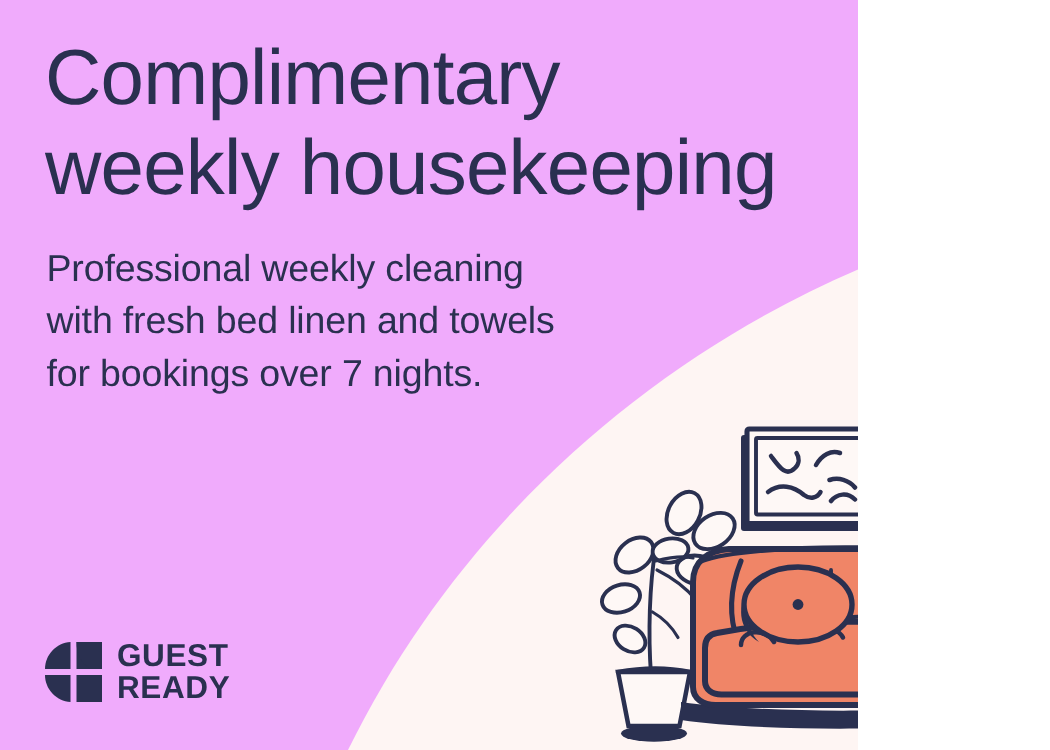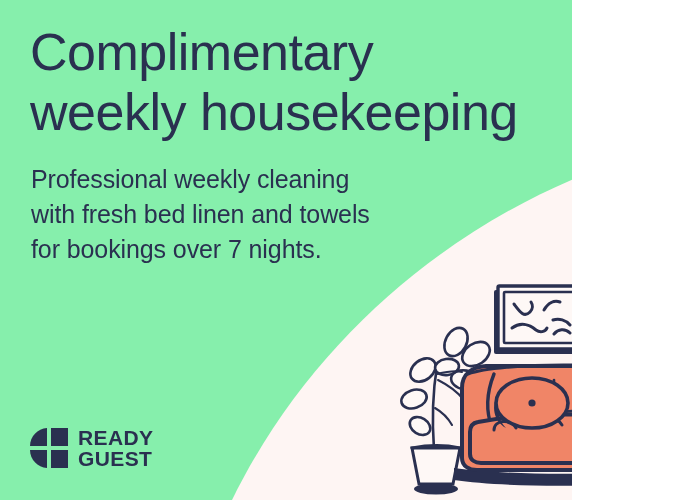--- a/index.html
+++ b/index.html
@@ -5,21 +5,21 @@
 <style>
   * { margin:0; padding:0; box-sizing:border-box; }
   html, body {
     width:700px; height:500px;
     overflow:hidden;
     font-family:"Liberation Sans", sans-serif;
   }
   #card {
     position:relative;
     width:572px; height:500px;
-    background:#86efac;
+    background:#f0abfc;
     overflow:hidden;
   }
   
   #bg-wedge {
     position:absolute;
     left:0; top:0; width:700px; height:500px;
     pointer-events:none;
   }
   
   #headline {
@@ -200,18 +200,18 @@
 
       <path fill="#2A3050" d="M 21 0 L 38 0 L 38 18 L 21 18 C 21 9, 21 4, 21 0 Z
                               M 21 0 C 21 10, 26 16, 36 18 L 21 18 Z"></path>
       <path fill="#2A3050" d="M 21 0 L 38 0 L 38 18 L 30 18 C 24 14, 21 8, 21 0 Z"></path>
 
       <path fill="#2A3050" d="M 17 22 L 17 40 C 7.5 39.4, 0 31.5, 0 22 Z"></path>
 
       <rect fill="#2A3050" x="21" y="22" width="17" height="18"></rect>
     </svg>
     <div id="logo-words">
+      <span>GUEST</span>
       <span>READY</span>
-      <span>GUEST</span>
     </div>
   </div>
 
 </div>
 
 </body></html>

